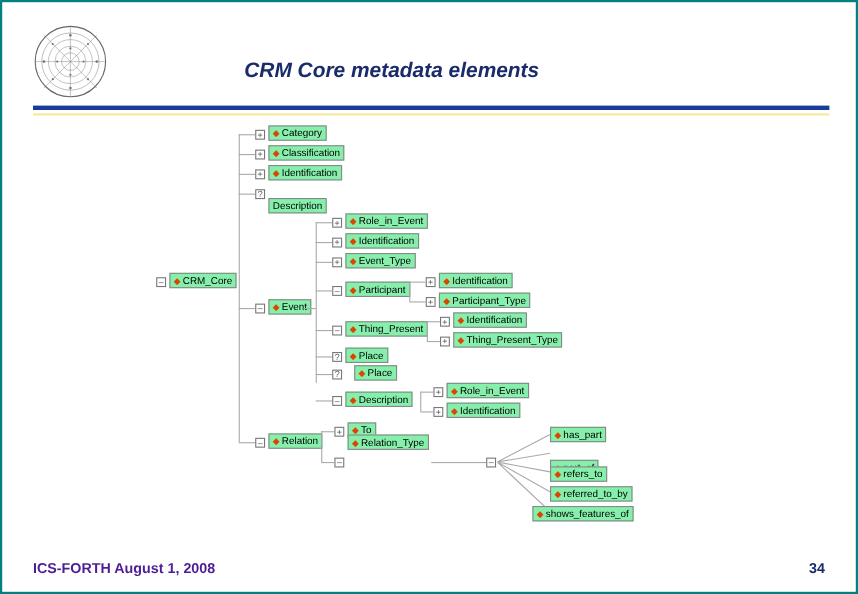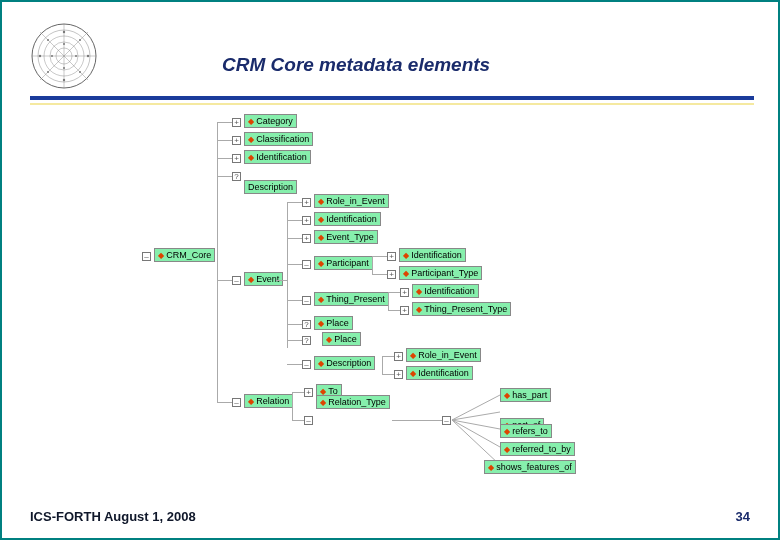--- a/index.html
+++ b/index.html
@@ -9,21 +9,21 @@
   .logo { position: absolute; left: 28px; top: 20px; width: 68px; height: 68px; }
   .title { position: absolute; left: 150px; top: 18px; color: #1a2b6b; font-weight: bold; font-size: 25px; }
   .subtitle { position: absolute; left: 220px; top: 52px; color: #1a2b6b; font-weight: bold; font-style: italic; font-size: 19px; }
   .hr1 { position: absolute; left: 28px; top: 94px; width: 724px; height: 4px; background: #1a3b9b; }
   .hr2 { position: absolute; left: 28px; top: 101px; width: 724px; height: 2px; background: #f5e9a0; }
   .diagram { position: absolute; left: 140px; top: 110px; width: 500px; height: 390px; }
   .node { position: absolute; border: 1px solid #888; background: #86efac; font-size: 9px; padding: 1px 3px; white-space: nowrap; font-family: Arial, sans-serif; }
   .diamond { color: #d40; font-size: 8px; margin-right: 2px; }
   .exp { position: absolute; width: 9px; height: 9px; border: 1px solid #777; background: #fff; font-size: 8px; line-height: 7px; text-align: center; color: #555; }
   .connector { position: absolute; background: #aaa; }
-  .footer { position: absolute; left: 28px; bottom: 14px; font-size: 13px; font-weight: bold; color: #0f172a; }
+  .footer { position: absolute; left: 28px; bottom: 14px; font-size: 13px; font-weight: bold; color: #4c1d95; }
   .pagenum { position: absolute; right: 28px; bottom: 14px; font-size: 13px; font-weight: bold; color: #1a2b6b; }
 </style>
 </head>
 <body>
 
 <div class="slide">
   <div class="header">
     <svg class="logo" viewBox="0 0 68 68">
       <circle cx="34" cy="34" r="32" fill="none" stroke="#666" stroke-width="1"></circle>
       <circle cx="34" cy="34" r="26" fill="none" stroke="#888" stroke-width="0.5"></circle>

